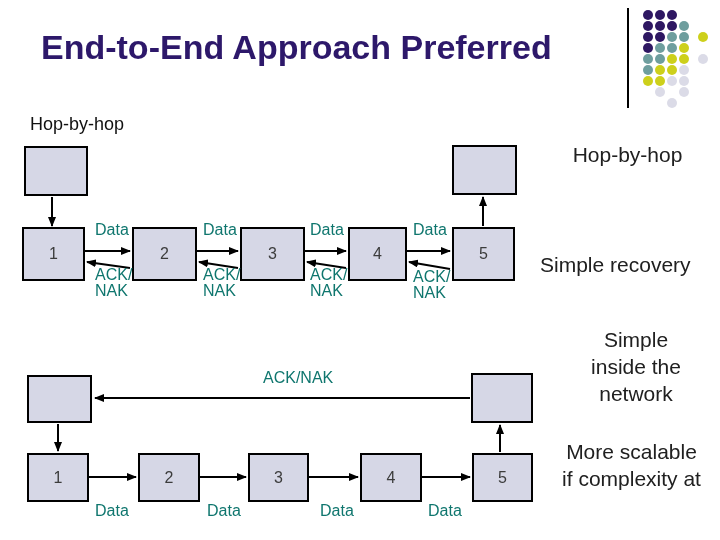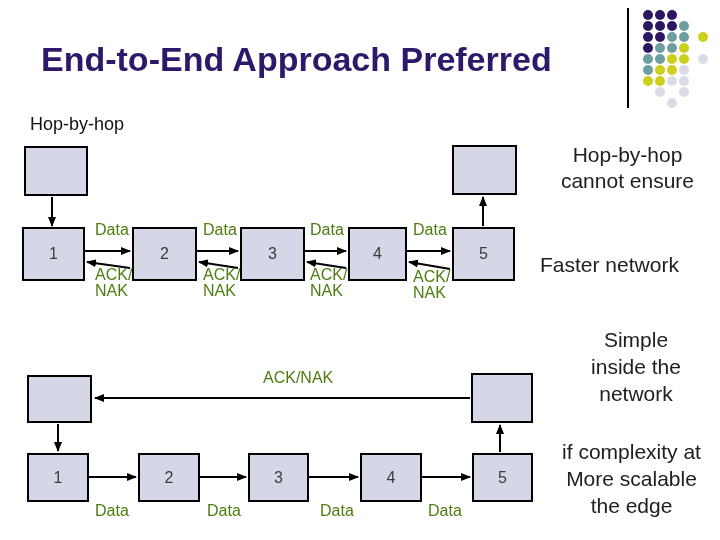--- a/index.html
+++ b/index.html
@@ -1,35 +1,35 @@
 <!DOCTYPE html>
 <html><head>
 <meta charset="utf-8">
 <style>
   html,body{margin:0;padding:0;background:#fff;}
   body{width:720px;height:540px;font-family:"Liberation Sans",sans-serif;}
   .slide{position:relative;width:720px;height:540px;background:#ffffff;overflow:hidden;}
 
-  .title{position:absolute;left:41px;top:40px;font-size:34px;font-weight:bold;
+  .title{position:absolute;left:41px;top:28px;font-size:34px;font-weight:bold;
          color:#2d186a;letter-spacing:0;white-space:nowrap;}
 
   
   .ornament{position:absolute;left:627px;top:8px;width:93px;height:110px;}
   .orn-line{position:absolute;left:0;top:0;width:2px;height:100px;background:#000;}
   .orn-dots{position:absolute;left:16px;top:2px;width:76px;height:108px;}
   .dot{position:absolute;width:10px;height:10px;border-radius:50%;}
 
   
   .box{position:absolute;background:#d6d7e6;border:2px solid #000;box-sizing:border-box;
        display:flex;align-items:center;justify-content:center;}
   .num{font-size:16px;color:#3c3c3c;}
 
   .seclabel{position:absolute;font-size:18px;color:#111;white-space:nowrap;}
 
-  .lbl{position:absolute;font-size:16px;line-height:16px;color:#4d7c0f;white-space:nowrap;}
+  .lbl{position:absolute;font-size:16px;line-height:16px;color:#0f766e;white-space:nowrap;}
 
   .wires{position:absolute;left:0;top:0;pointer-events:none;}
 
   .note{position:absolute;color:#202020;font-size:21px;text-align:center;}
   .note1{left:535px;top:142px;width:185px;line-height:26px;}
   .note2{left:540px;top:252px;width:180px;line-height:26px;text-align:left;white-space:nowrap;}
   .note3{left:550px;top:326px;width:172px;line-height:27px;}
   .note4{left:543px;top:438px;width:177px;line-height:27px;}
 </style>
 </head>
@@ -175,30 +175,28 @@
     <span class="num">5</span>
     </div>
 
   <div class="lbl" style="left:95px;top:503px;">Data</div>
   <div class="lbl" style="left:207px;top:503px;">Data</div>
   <div class="lbl" style="left:320px;top:503px;">Data</div>
   <div class="lbl" style="left:428px;top:503px;">Data</div>
 
   <div class="note note1">
     <div>Hop-by-hop</div>
-    <div>cannot ensure</div>
-  </div>
-
-  <div class="note note2">Faster network</div>
+  </div>
+
+  <div class="note note2">Simple recovery</div>
 
   <div class="note note3">
     <div>Simple</div>
     <div>inside the</div>
     <div>network</div>
   </div>
 
   <div class="note note4">
+    <div>More scalable</div>
     <div>if complexity at</div>
-    <div>More scalable</div>
-    <div>the edge</div>
   </div>
 
 </div>
 
 </body></html>

